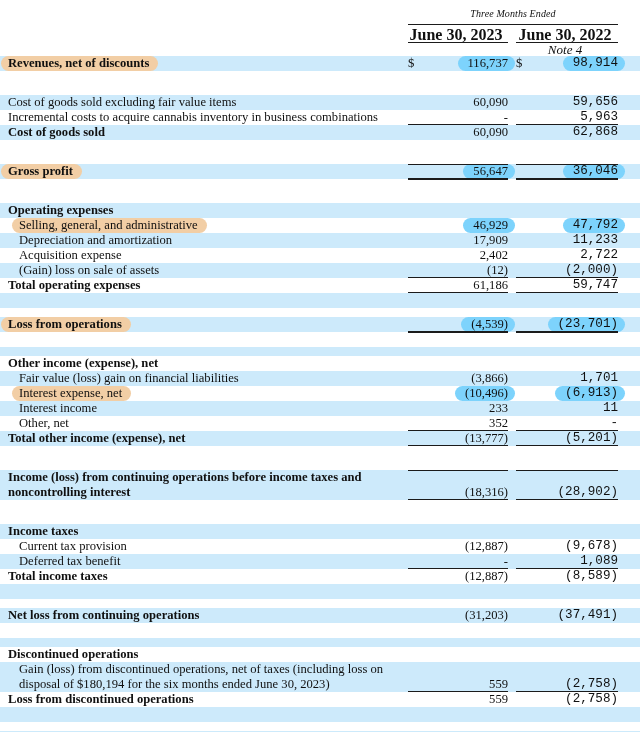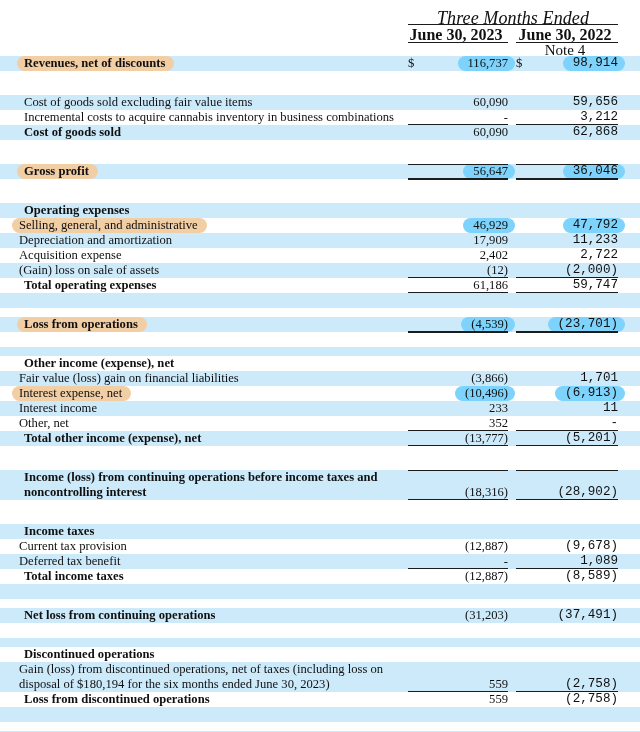--- a/index.html
+++ b/index.html
@@ -23,21 +23,21 @@
   .hdr {
     position: relative;
     height: 56px;
   }
   .hdr-span {
     position: absolute;
     left: 408px; width: 210px;
     top: 8px;
     text-align: center;
     font-style: italic;
-    font-size: 18px;
+    font-size: 10px;
     letter-spacing: .1px;
   }
   .hdr-span-rule {
     position: absolute;
     left: 408px; width: 210px;
     top: 24px;
     border-top: 1px solid #1b1b1b;
   }
   .hdr-col {
     position: absolute;
@@ -52,38 +52,39 @@
     position: absolute;
     top: 42px;
     border-top: 1px solid #1b1b1b;
   }
   .hdr-col-rule.c1 { left: 408px; width: 100px; }
   .hdr-col-rule.c2 { left: 516px; width: 102px; }
   .hdr-note {
     position: absolute;
     top: 42px; left: 512px; width: 106px;
     text-align: center;
-    font-size: 15px;
+    font-style: italic;
+    font-size: 13px;
   }
 
   
   .row {
     position: relative;
     height: 15px;
     line-height: 15px;
     font-size: 12.6px;
   }
   .row.tall { height: 30px; }
   .row.gap  { height: 15px; }
   .row.gap2 { height: 9px; }
   .row.band { background: #cdeafb; }
 
   .label {
     position: absolute;
-    left: 24px;
+    left: 8px;
     top: 0;
     white-space: pre-line;
     line-height: 15px;
   }
   .label.ind { left: 19px; }
   .label.b { font-weight: bold; }
 
   .hl {
     background: #f2cea5;
     border-radius: 9px;
@@ -153,21 +154,21 @@
 
   <div class="row band">
     <div class="label">Cost of goods sold excluding fair value items</div>
     <div class="num c1">60,090</div>
     <div class="num c2">59,656</div>
   </div>
 
   <div class="row">
     <div class="label">Incremental costs to acquire cannabis inventory in business combinations</div>
     <div class="num c1">-</div>
-    <div class="num c2">3,212</div>
+    <div class="num c2">5,963</div>
     <div class="rule c1 bottom"></div>
     <div class="rule c2 bottom"></div>
   </div>
 
   <div class="row band">
     <div class="label b">Cost of goods sold</div>
     <div class="num c1">60,090</div>
     <div class="num c2">62,868</div>
   </div>
 

